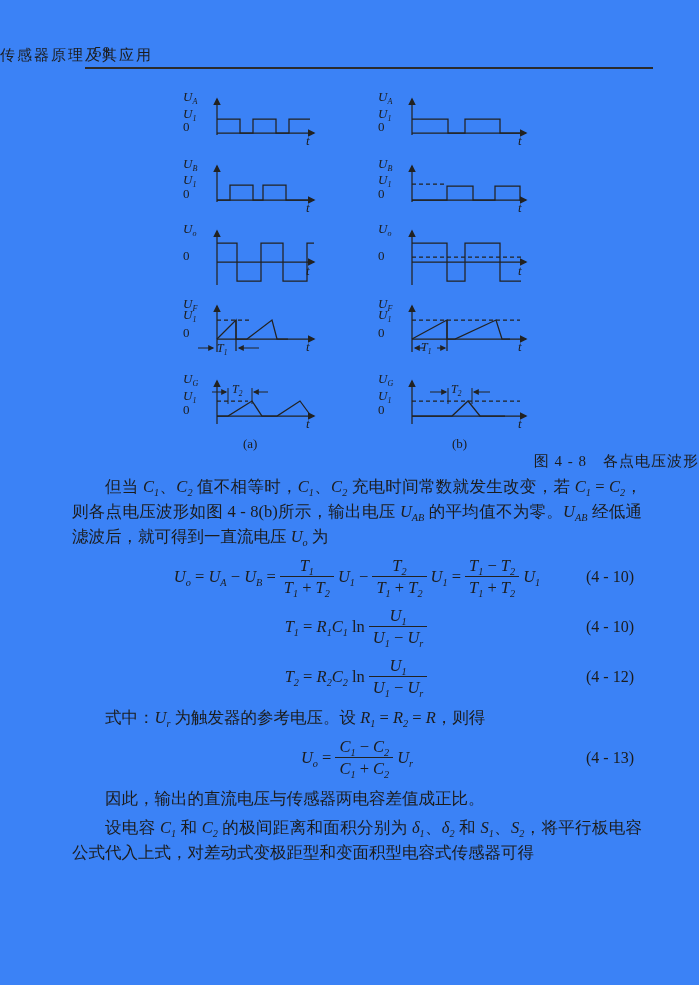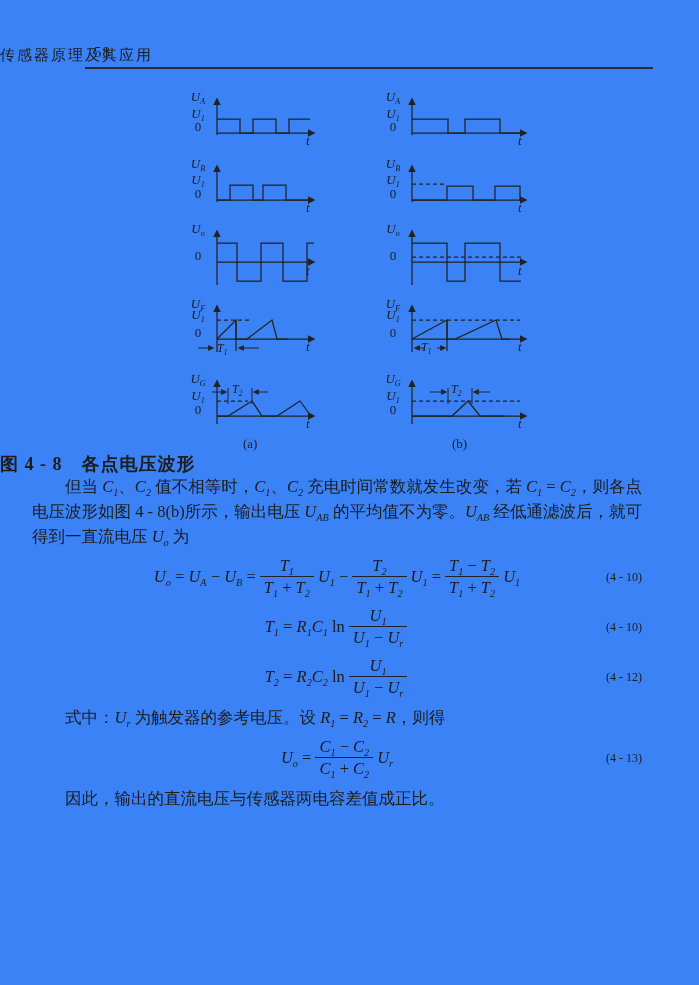--- a/index.html
+++ b/index.html
@@ -6,32 +6,32 @@
   .page{width:699px;height:985px;position:relative;background:#3b82f6;margin:0 auto;
         font-family:"Liberation Serif","DejaVu Serif",serif;color:#1c1c1c;overflow:hidden}
   
   .pgnum{position:absolute;left:94px;top:44px;font-size:15px;letter-spacing:1px}
   .btitle{position:absolute;left:0;right:0;top:46px;text-align:left;font-size:15px;letter-spacing:2px}
   .rule{position:absolute;left:85px;right:46px;top:67px;height:2px;background:#2b2b2b}
   
   .fig{position:absolute;top:0;left:0;width:699px;height:470px}
   .fig svg{position:absolute;top:0;left:0}
   .flab{position:absolute;font-size:13px;line-height:1;white-space:nowrap}
-  .ra{width:30px;text-align:center}
+  .ra{width:30px;text-align:left}
   .dim{font-size:12px}
   .mv{font-style:italic;font-family:"Liberation Serif","DejaVu Serif",serif}
   sub{font-size:0.62em;line-height:0;vertical-align:-0.35em}
-  .caption{position:absolute;top:452px;left:0;right:0;text-align:left;font-weight:bold;font-size:18px;letter-spacing:1px}
+  .caption{position:absolute;top:452px;left:0;right:0;text-align:right;font-weight:normal;font-size:15px;letter-spacing:1px}
   .subfig{font-size:13px}
   
-  .content{position:absolute;top:470px;left:0;right:0;padding:0 57px 0 32px}
+  .content{position:absolute;top:470px;left:0;right:0;padding:0 57px 0 72px}
   .content p{margin:4px 0 0;text-indent:2em;font-size:16.5px;line-height:25px;text-align:justify}
   .eq{position:relative;display:flex;justify-content:center;align-items:center;gap:2px;
       margin:6px 0;min-height:44px;font-size:16.5px}
-  .eqnum{position:absolute;right:0;top:50%;transform:translateY(-50%);font-size:12px}
+  .eqnum{position:absolute;right:8px;top:50%;transform:translateY(-50%);font-size:16px}
   .frac{display:inline-flex;flex-direction:column;align-items:center;margin:0 2px;text-align:center}
   .frac .fn{padding:0 4px;line-height:1.15}
   .frac .fd{border-top:1.3px solid #222;padding:1px 4px 0;line-height:1.2}
 </style>
 </head>
 <body>
 
 <div class="page">
 
   <span class="pgnum">58</span>
@@ -226,15 +226,16 @@
       <span><i class="mv">U<sub>o</sub></i> = </span>
       <span class="frac">
         <span class="fn"><i class="mv">C<sub>1</sub></i> − <i class="mv">C<sub>2</sub></i></span>
         <span class="fd"><i class="mv">C<sub>1</sub></i> + <i class="mv">C<sub>2</sub></i></span>
       </span>
       <span><i class="mv">U<sub>r</sub></i></span>
       <span class="eqnum">(4 - 13)</span>
     </div>
 
     <p>因此，输出的直流电压与传感器两电容差值成正比。</p>
+    <p>设电容 <i class="mv">C<sub>1</sub></i> 和 <i class="mv">C<sub>2</sub></i> 的极间距离和面积分别为 <i class="mv">δ<sub>1</sub></i>、<i class="mv">δ<sub>2</sub></i> 和 <i class="mv">S<sub>1</sub></i>、<i class="mv">S<sub>2</sub></i>，将平行板电容公式代入上式，对差动式变极距型和变面积型电容式传感器可得</p>
   </div>
 
 </div>
 
 </body></html>

